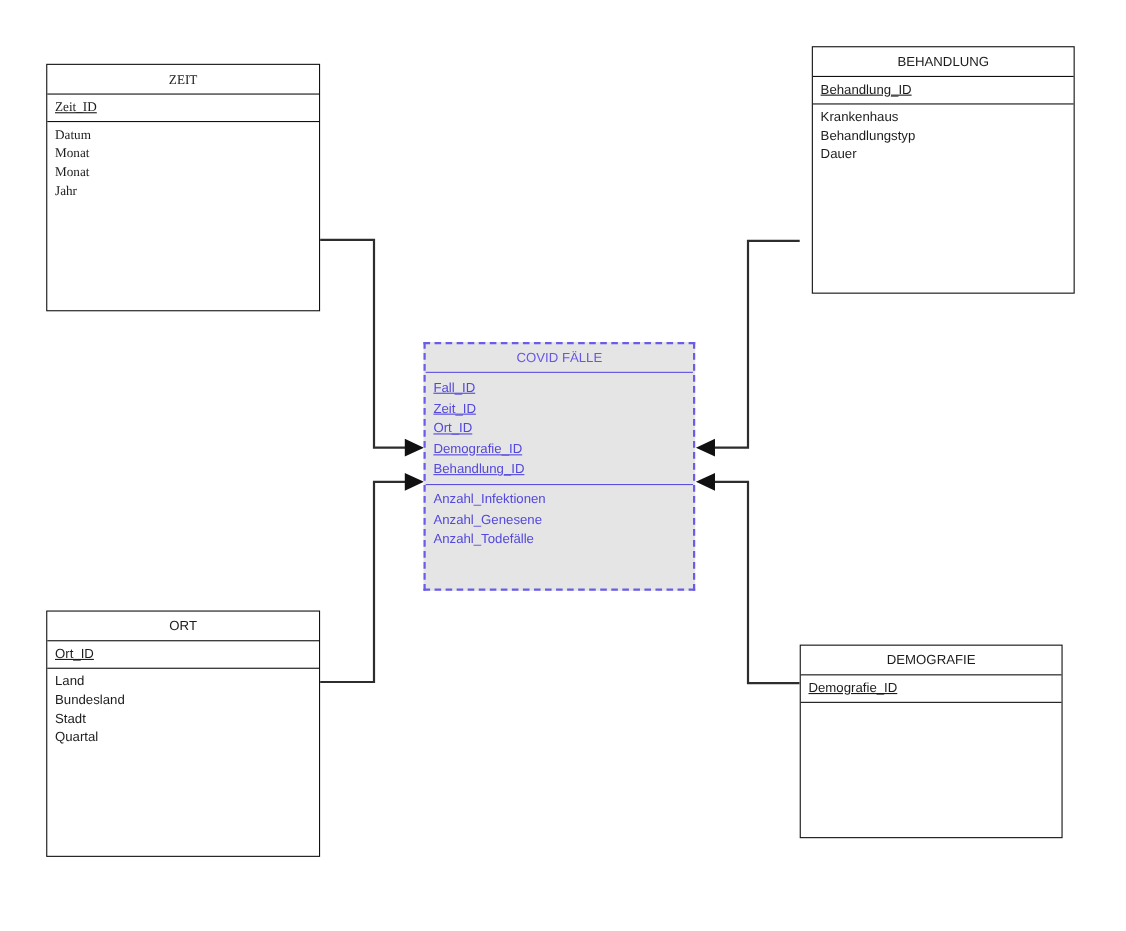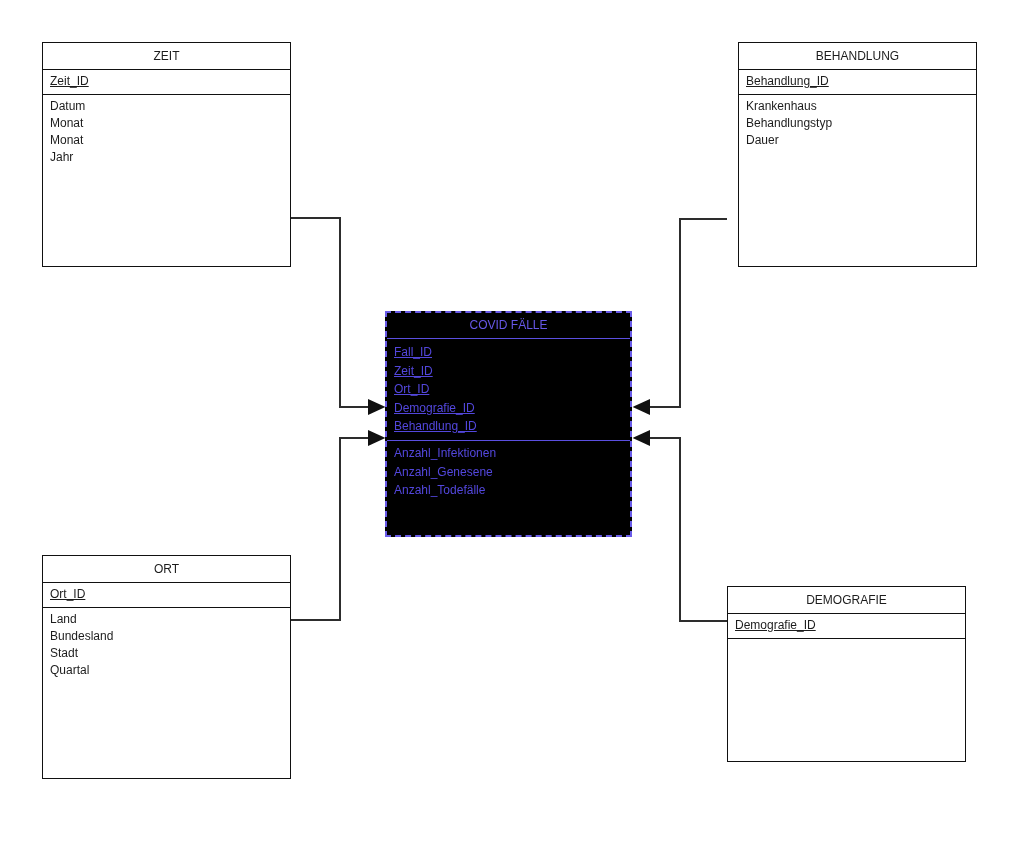--- a/index.html
+++ b/index.html
@@ -28,21 +28,21 @@
   .e-pk{
     border-bottom:1.6px solid #111111;
     padding:3px 7px 4px 7px;
   }
   .e-attrs{padding:3px 7px;}
   .field{line-height:17px;white-space:nowrap;}
   .field.pk{text-decoration:underline;}
   
   .fact{
     border:2px dashed #6a5ce8;
-    background:#000000;
+    background:#e5e5e5;
     color:#5347dd;
   }
   .fact .e-title{
     border-bottom:1.6px solid #5b4fe0;
     color:#6657e6;
     height:25px;line-height:25px;
   }
   .fact .e-pk{border-bottom:1.6px solid #5b4fe0;padding:4px 7px;}
   .fact .field{line-height:18.6px;}
 </style>
@@ -63,21 +63,21 @@
     <g stroke="#2d2d2d" stroke-width="2" fill="none">
       <polyline points="727,219 680,219 680,407 649,407"></polyline>
       <polygon points="635,407 649,400.5 649,413.5" fill="#111111" stroke="#111111"></polygon>
     </g>
     <g stroke="#2d2d2d" stroke-width="2" fill="none">
       <polyline points="727,621 680,621 680,438 649,438"></polyline>
       <polygon points="635,438 649,431.5 649,444.5" fill="#111111" stroke="#111111"></polygon>
     </g>
   </svg>
 
-  <div class="entity" style="left:42px;top:42px;width:249px;height:225px;">
+  <div class="entity" style="left:42px;top:58px;width:249px;height:225px;font-family:Liberation Serif, serif;">
     <div class="e-title">ZEIT</div>
     <div class="e-pk">
       <div class="field pk">Zeit_ID</div>
     </div>
     <div class="e-attrs">
       <div class="field">Datum</div>
       <div class="field">Monat</div>
       <div class="field">Monat</div>
       <div class="field">Jahr</div>
     </div>

